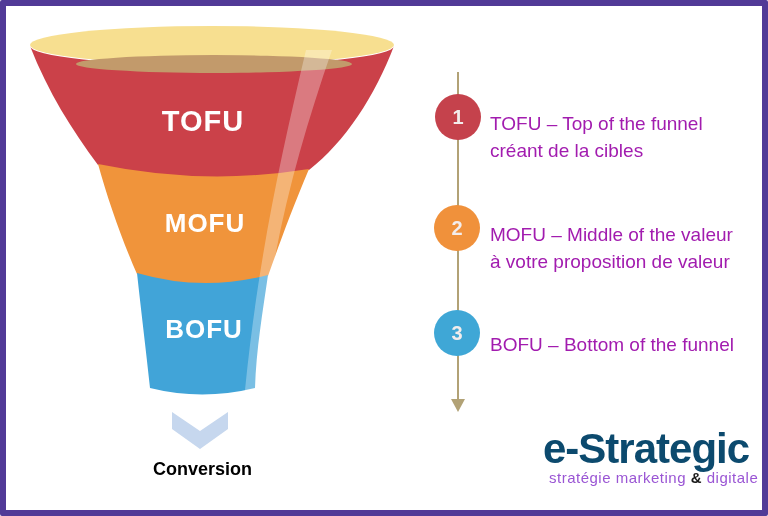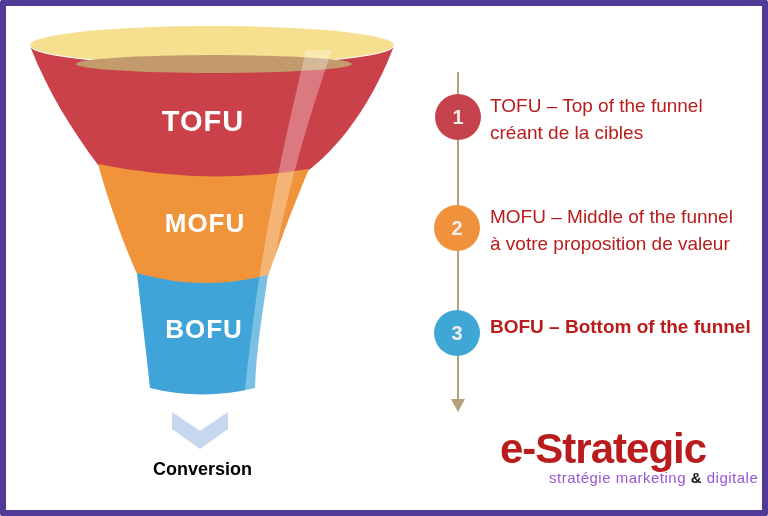--- a/index.html
+++ b/index.html
@@ -49,26 +49,27 @@
     border-radius: 50%;
     display: flex; align-items: center; justify-content: center;
     font-size: 20px; font-weight: bold; color: #F3EDEC;
     z-index: 10;
   }
   .step-circle-1 { left: 435px; top: 94px; }
   .step-circle-2 { left: 434px; top: 205px; }
   .step-circle-3 { left: 434px; top: 310px; }
   .step-text {
     position: absolute; left: 490px;
-    font-size: 19px; line-height: 27px; color: #b91c1c;
+    font-size: 19px; line-height: 27px; color: #a21caf;
     white-space: nowrap;
+    margin-top: 18px;
   }
   .step-text-1 { top: 92px; }
   .step-text-2 { top: 203px; }
-  .step-text-3 { top: 313px; font-weight: bold; }
+  .step-text-3 { top: 313px; }
   .logo { position: absolute; left: 500px; top: 425px; width: 256px; }
   .logo-name {
     font-size: 42px; font-weight: 600; letter-spacing: -1px;
     line-height: 48px;
     color: #6D4BD3;
     white-space: nowrap;
   }
   .logo-tagline {
     position: relative; top: -4px; left: 5px;
     font-size: 15px; letter-spacing: 0.5px;
@@ -125,27 +126,27 @@
 </div>
 <div class="step-text step-text-1">
   <div>TOFU – Top of the funnel</div>
   <div>créant de la cibles</div>
 </div>
 
 <div class="step-circle step-circle-2" style="background-color: rgb(240, 145, 59);">
   <span>2</span>
 </div>
 <div class="step-text step-text-2">
-  <div>MOFU – Middle of the funnel</div>
+  <div>MOFU – Middle of the valeur</div>
   <div>à votre proposition de valeur</div>
 </div>
 
 <div class="step-circle step-circle-3" style="background-color: rgb(63, 167, 214);">
   <span>3</span>
 </div>
 <div class="step-text step-text-3">
   <div>BOFU – Bottom of the funnel</div>
 </div>
 
 <div class="logo">
-  <div class="logo-name" style="color: #b91c1c;">e-Strategic</div>
+  <div class="logo-name" style="color: #0c4a6e; margin-left: 43px;">e-Strategic</div>
   <div class="logo-tagline" style="color: rgb(154, 85, 212); margin-left: 44px;"><span>stratégie marketing </span><span class="logo-amp">&amp;</span><span> digitale</span></div>
 </div>
 
 </body></html>

